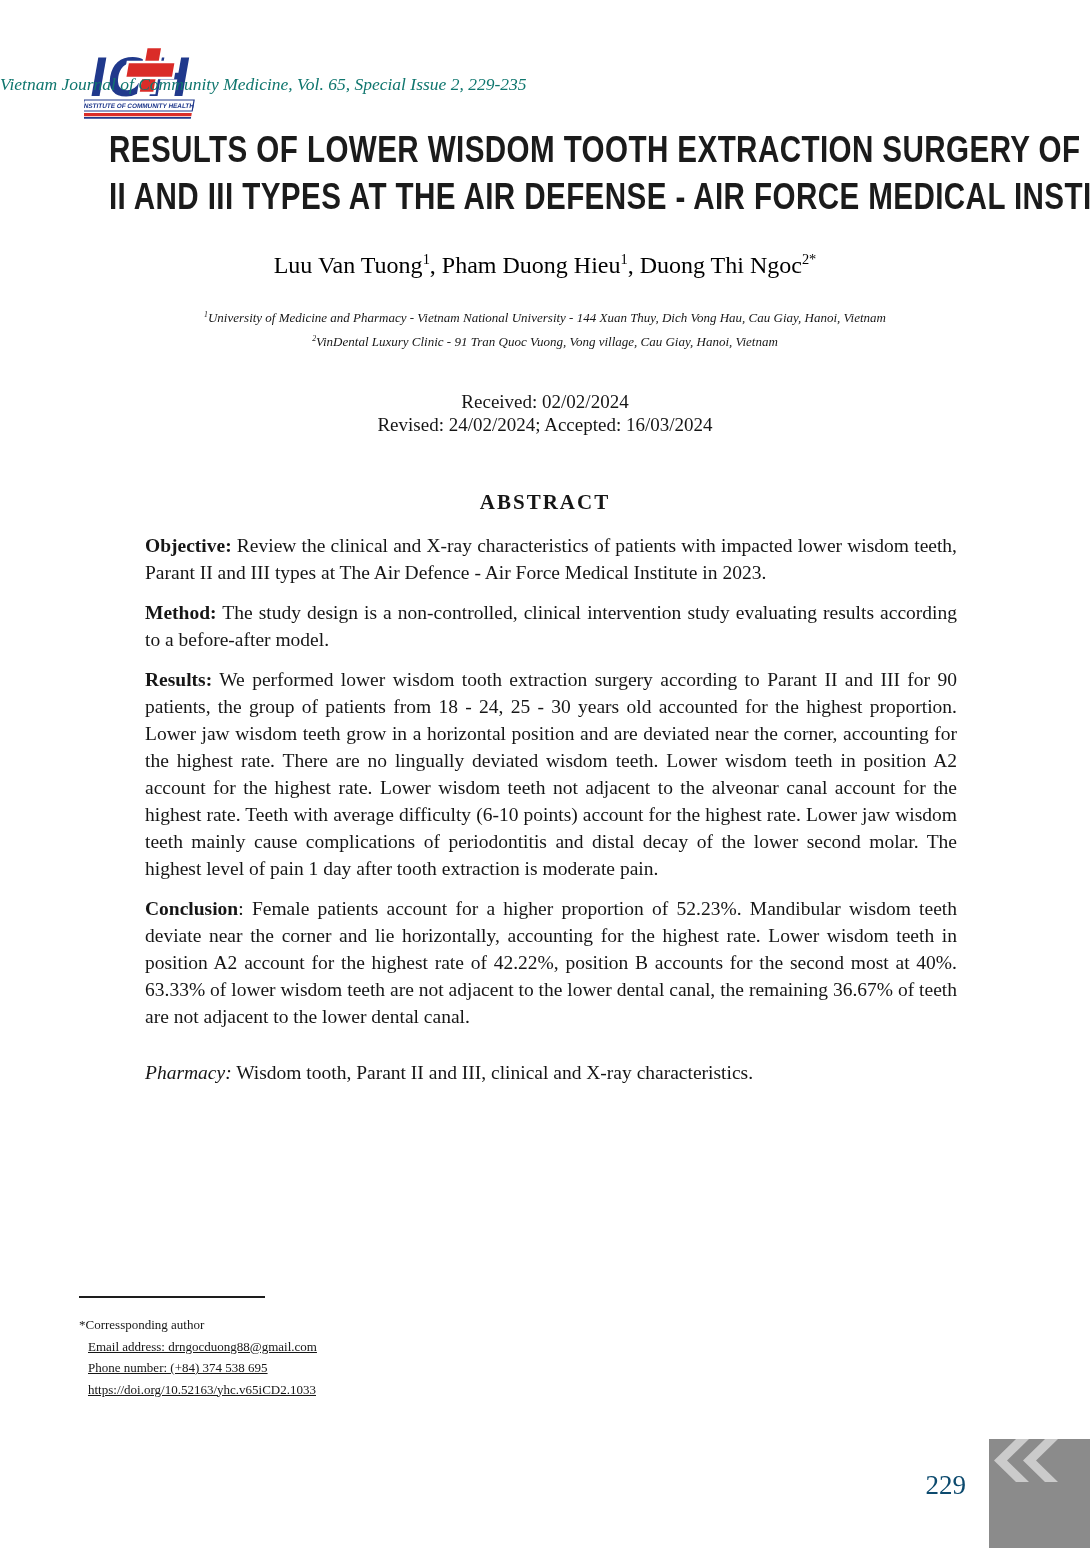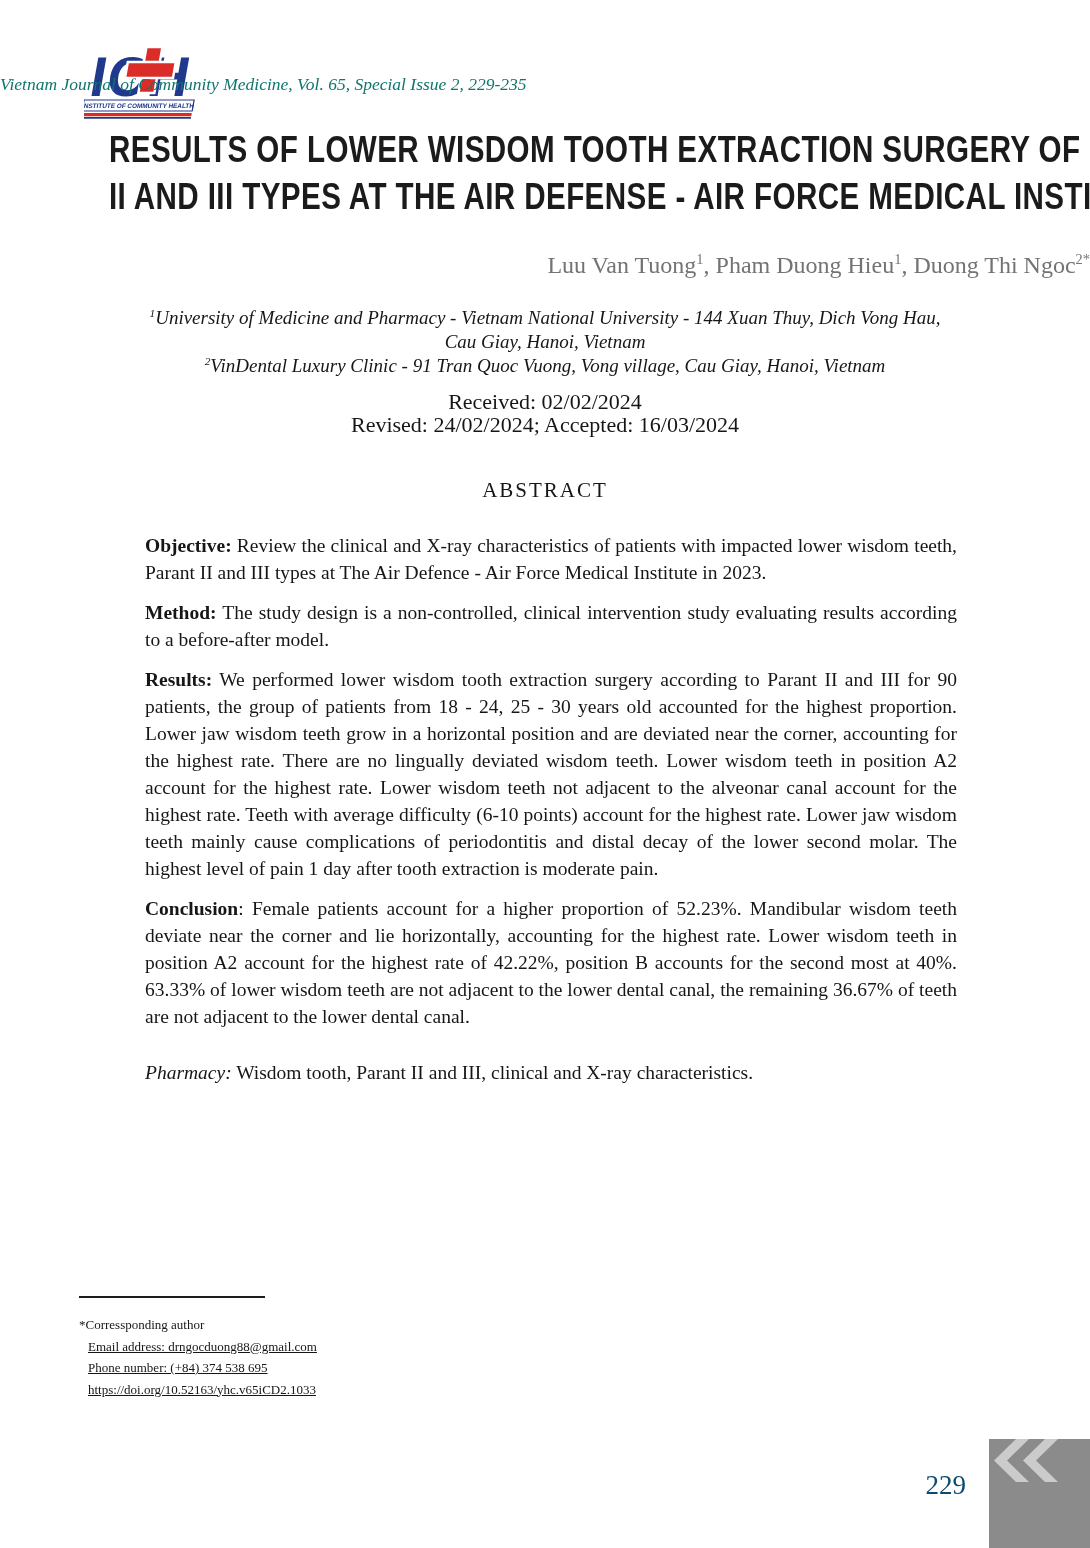--- a/index.html
+++ b/index.html
@@ -34,37 +34,37 @@
     color: #1b1b1b;
     white-space: nowrap;
     transform: scaleX(0.80);
     transform-origin: 50% 50%;
     letter-spacing: 0.5px;
   }
 
   
   .authors-line {
     position: absolute; top: 252px; left: 0; right: 0;
-    text-align: right; font-size: 24px; color: #737373;
+    text-align: center; font-size: 24px; color: #000000;
   }
   .authors-line sup { font-size: 60%; line-height: 0; }
   .affiliations {
     position: absolute; top: 306px; left: 133px; width: 824px;
-    text-align: center; font-style: italic; font-size: 19px; line-height: 24px;
+    text-align: center; font-style: italic; font-size: 13px; line-height: 24px;
   }
   .affiliations sup { font-size: 60%; line-height: 0; }
   .dates-block {
     position: absolute; top: 390px; left: 0; right: 0;
-    text-align: center; font-size: 22px; line-height: 23px;
+    text-align: center; font-size: 19px; line-height: 23px;
   }
 
   
   .abstract-heading {
-    position: absolute; top: 478px; left: 0; right: 0;
-    text-align: center; font-weight: 400; font-size: 21px; letter-spacing: 2px;
+    position: absolute; top: 490px; left: 0; right: 0;
+    text-align: center; font-weight: 700; font-size: 21px; letter-spacing: 2px;
   }
   .abstract-body {
     position: absolute; top: 532px; left: 133px; width: 824px;
     font-size: 19.5px; line-height: 27px; text-align: justify;
   }
   .abstract-body p { margin: 0 0 13px 12px; }
   .keywords-para { margin-top: 29px !important; }
 
   
   .footnote { position: absolute; left: 79px; top: 1296px; font-size: 13px; line-height: 21.5px; }

